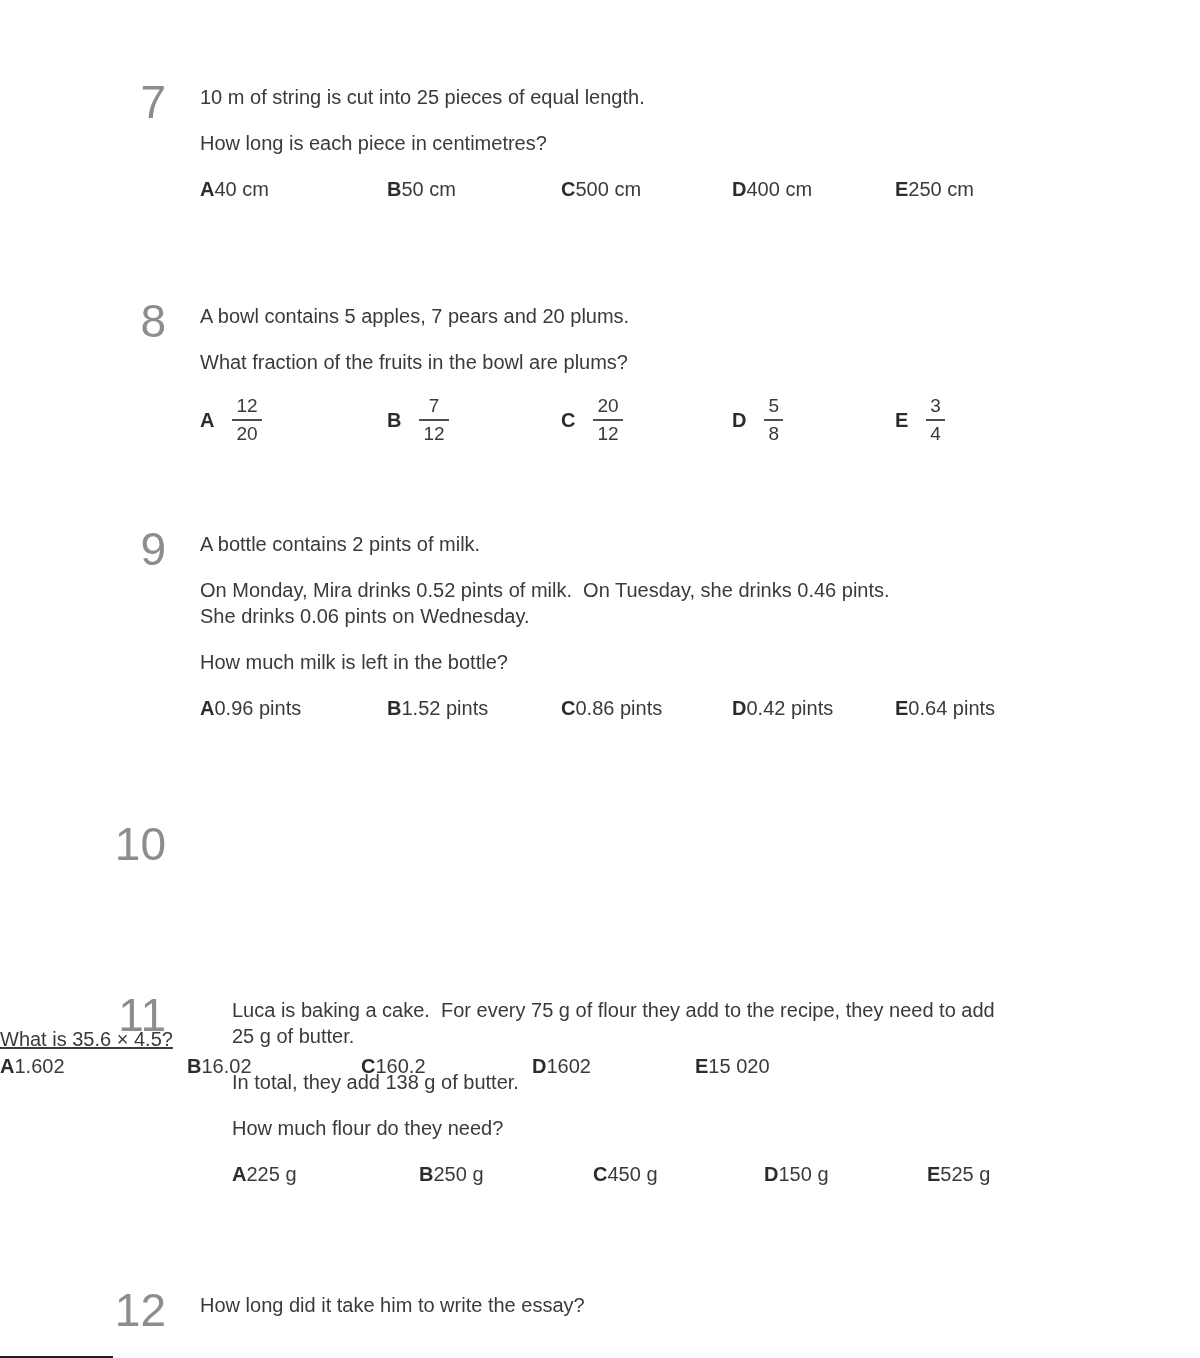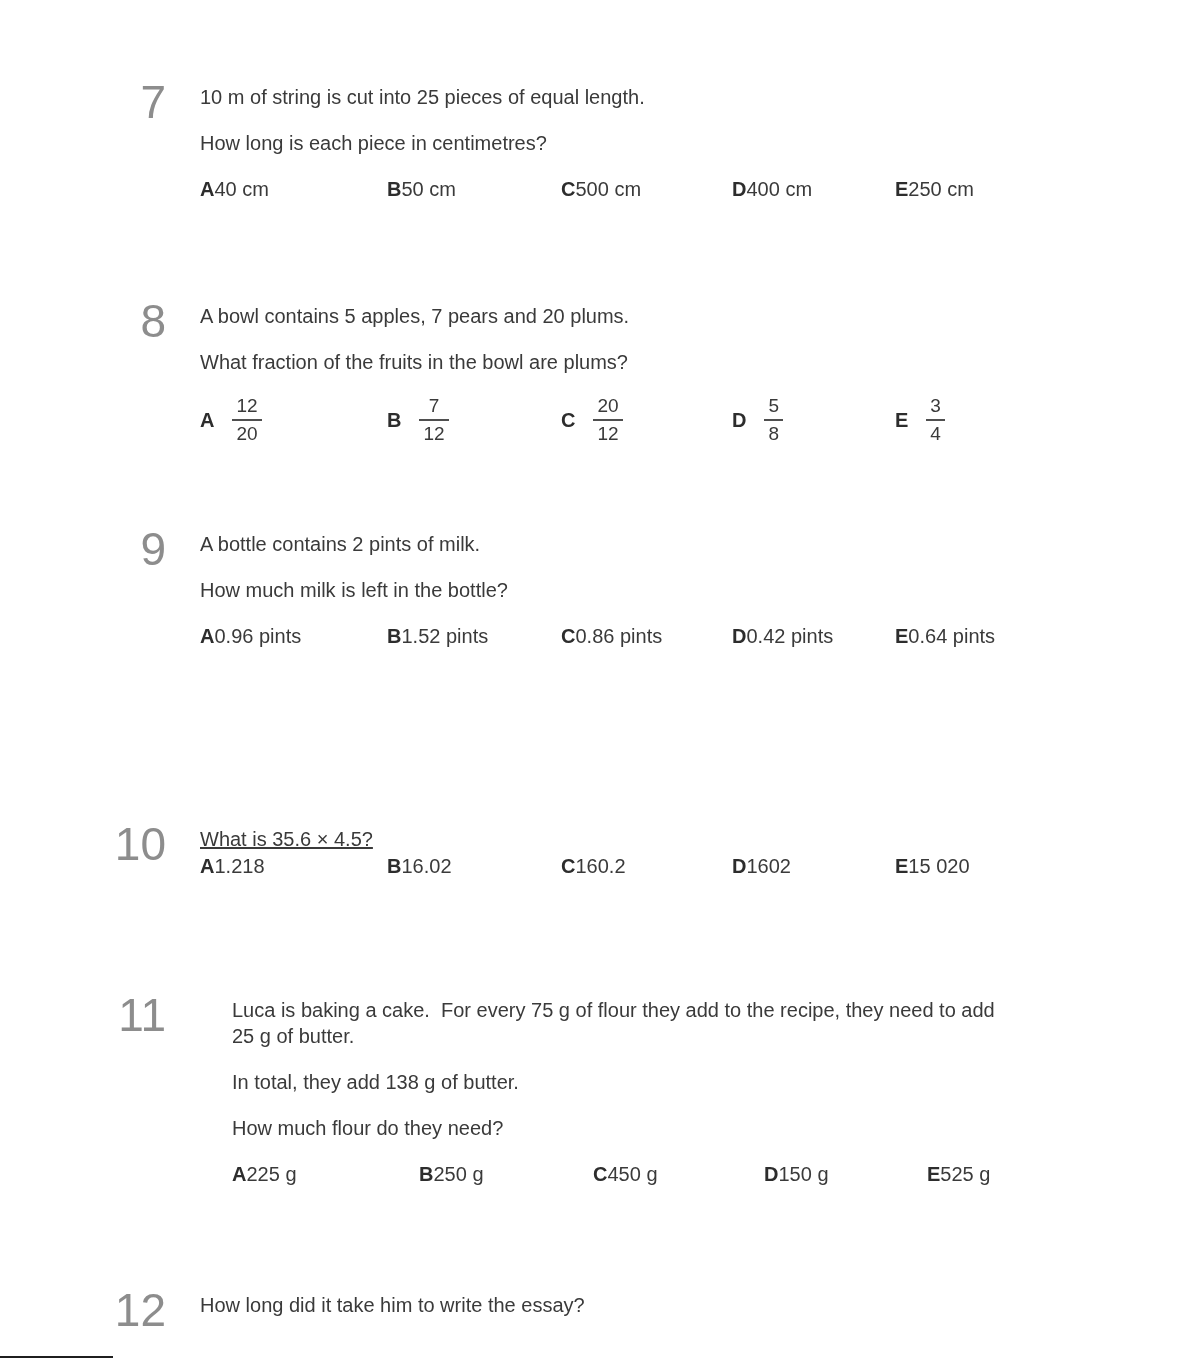--- a/index.html
+++ b/index.html
@@ -16,21 +16,21 @@
   .question {
     position: absolute;
     left: 0;
     width: 1200px;
     display: flex;
     align-items: flex-start;
   }
   .question:nth-of-type(1) { top: 84px; }
   .question:nth-of-type(2) { top: 303px; }
   .question:nth-of-type(3) { top: 531px; }
-  .question:nth-of-type(4) { top: 826px; }
+  .question:nth-of-type(4) { top: 826px; flex-direction: column; }
   .question:nth-of-type(5) { top: 997px; gap: 32px; }
   .question:nth-of-type(6) { top: 1292px; }
 
   .qnum {
     flex: 0 0 200px;
     width: 200px;
     text-align: right;
     padding-right: 34px;
     font-size: 46px;
     line-height: 40px;
@@ -154,20 +154,22 @@
               <span class="frac-den">4</span>
             </span>
           </span>
         </div>
       </div>
   </section>
     <section class="question">
     <div class="qnum">9</div>
     <div class="qbody">
         <p>A bottle contains 2 pints of milk.</p>
+        <p>On Monday, Mira drinks 0.52 pints of milk.  On Tuesday, she drinks 0.46 pints.
+She drinks 0.06 pints on Wednesday.</p>
         <p>How much milk is left in the bottle?</p>
         <div class="optrow">
           <span class="opt">
             <b class="opt-label">A</b>
             <span class="opt-value">0.96 pints</span>
           </span>
           <span class="opt">
             <b class="opt-label">B</b>
             <span class="opt-value">1.52 pints</span>
           </span>
@@ -186,21 +188,21 @@
         </div>
       </div>
   </section>
     <section class="question">
     <div class="qnum">10</div>
     <div class="qbody">
         <p>What is 35.6 × 4.5?</p>
         <div class="optrow">
           <span class="opt">
             <b class="opt-label">A</b>
-            <span class="opt-value">1.218</span>
+            <span class="opt-value">1.602</span>
           </span>
           <span class="opt">
             <b class="opt-label">B</b>
             <span class="opt-value">16.02</span>
           </span>
           <span class="opt">
             <b class="opt-label">C</b>
             <span class="opt-value">160.2</span>
           </span>
           <span class="opt">

